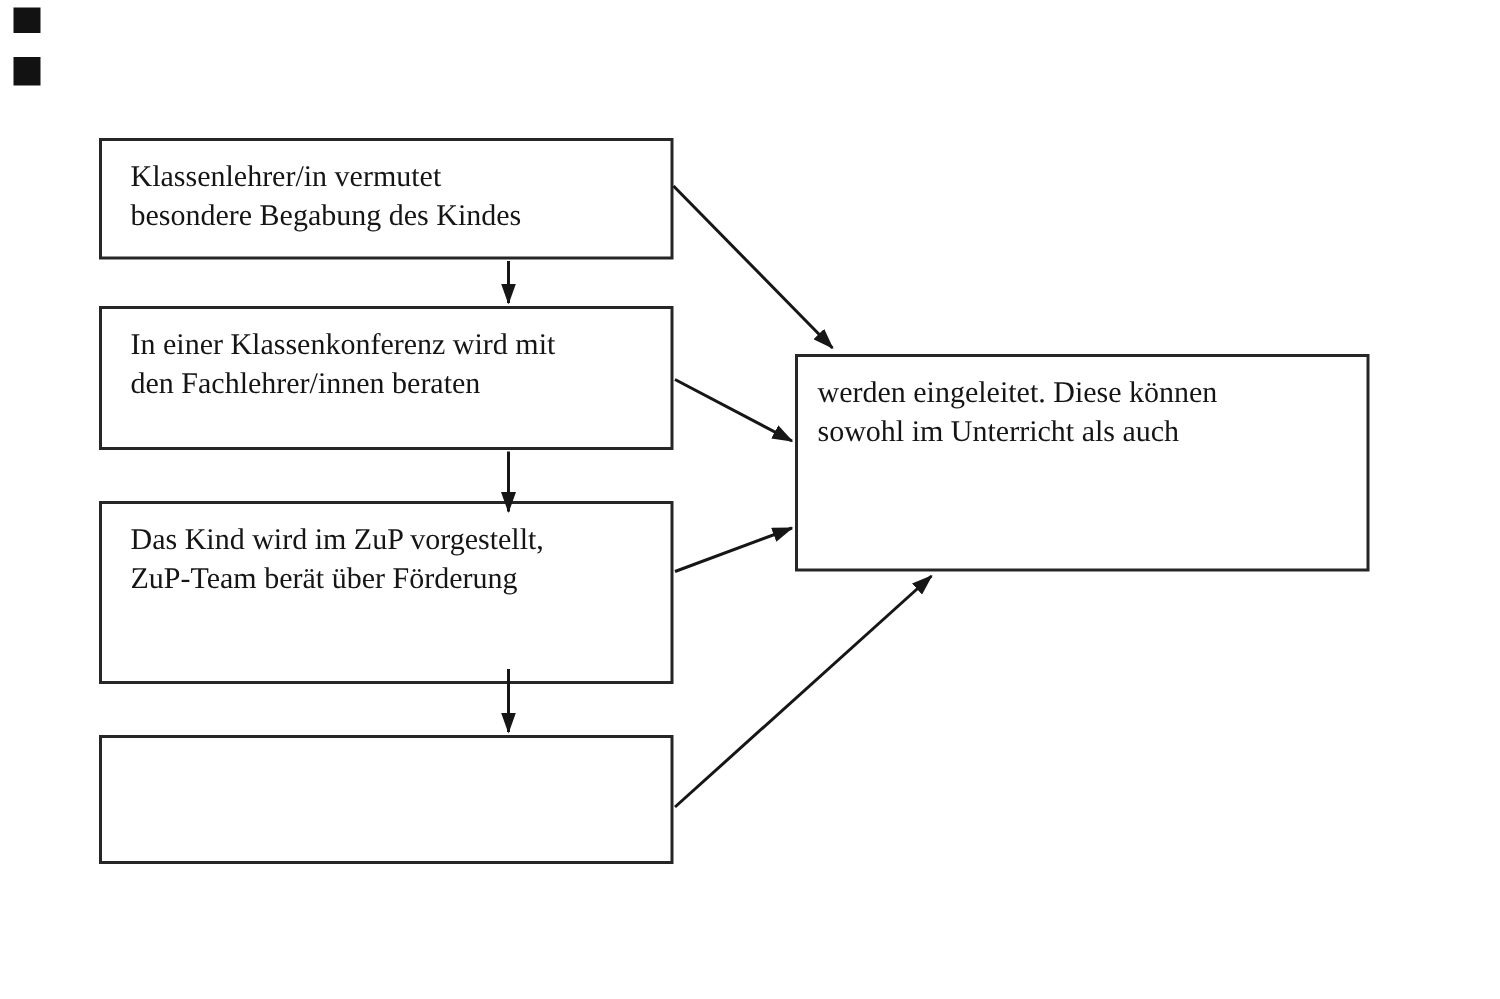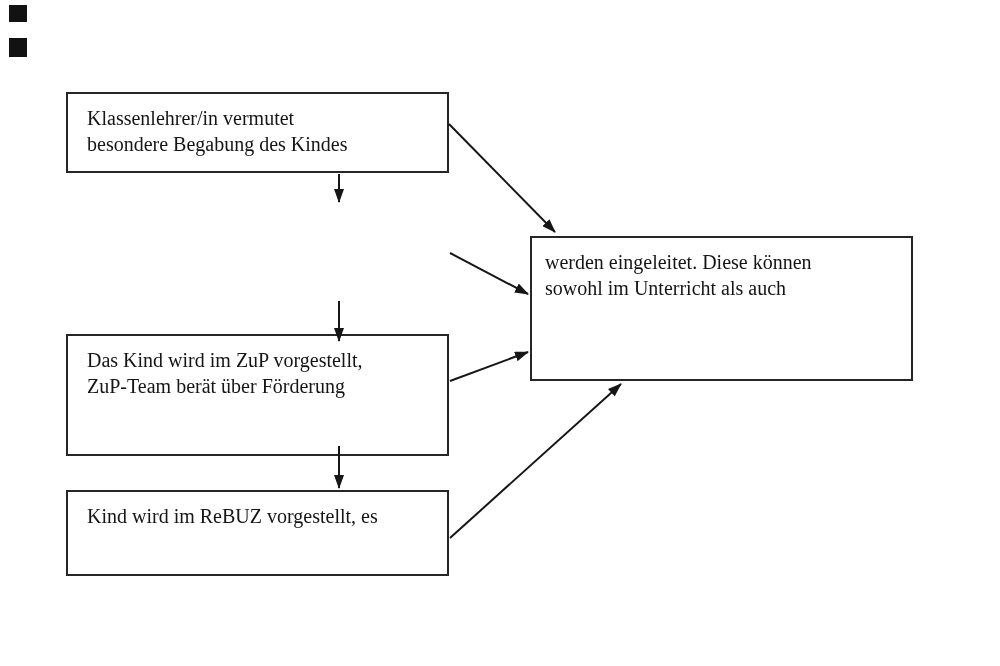--- a/index.html
+++ b/index.html
@@ -59,28 +59,31 @@
 <div id="canvas">
 
   <div class="corner-mark mark1"></div>
   <div class="corner-mark mark2"></div>
 
   <div class="box b1">
     <div class="tl">Klassenlehrer/in vermutet</div>
     <div class="tl">besondere Begabung des Kindes</div>
   </div>
 
+  <div class="box b2">
+    <div class="tl">In einer Klassenkonferenz wird mit</div>
+    <div class="tl">den Fachlehrer/innen beraten</div>
+  </div>
 
   <div class="box b3">
     <div class="tl">Das Kind wird im ZuP vorgestellt,</div>
     <div class="tl">ZuP-Team berät über Förderung</div>
   </div>
 
   <div class="box b4">
-    <div class="tl">Kind wird im ReBUZ vorgestellt, es</div>
   </div>
 
   <div class="box b5">
     <div class="tl">werden eingeleitet. Diese können</div>
     <div class="tl">sowohl im Unterricht als auch</div>
   </div>
 
   <svg id="connector-layer" viewBox="0 0 1000 666" xmlns="http://www.w3.org/2000/svg">
     <defs>
       <marker id="arrowhead" viewBox="0 0 14 10" markerWidth="14" markerHeight="10" refX="13" refY="5" orient="auto" markerUnits="userSpaceOnUse">

